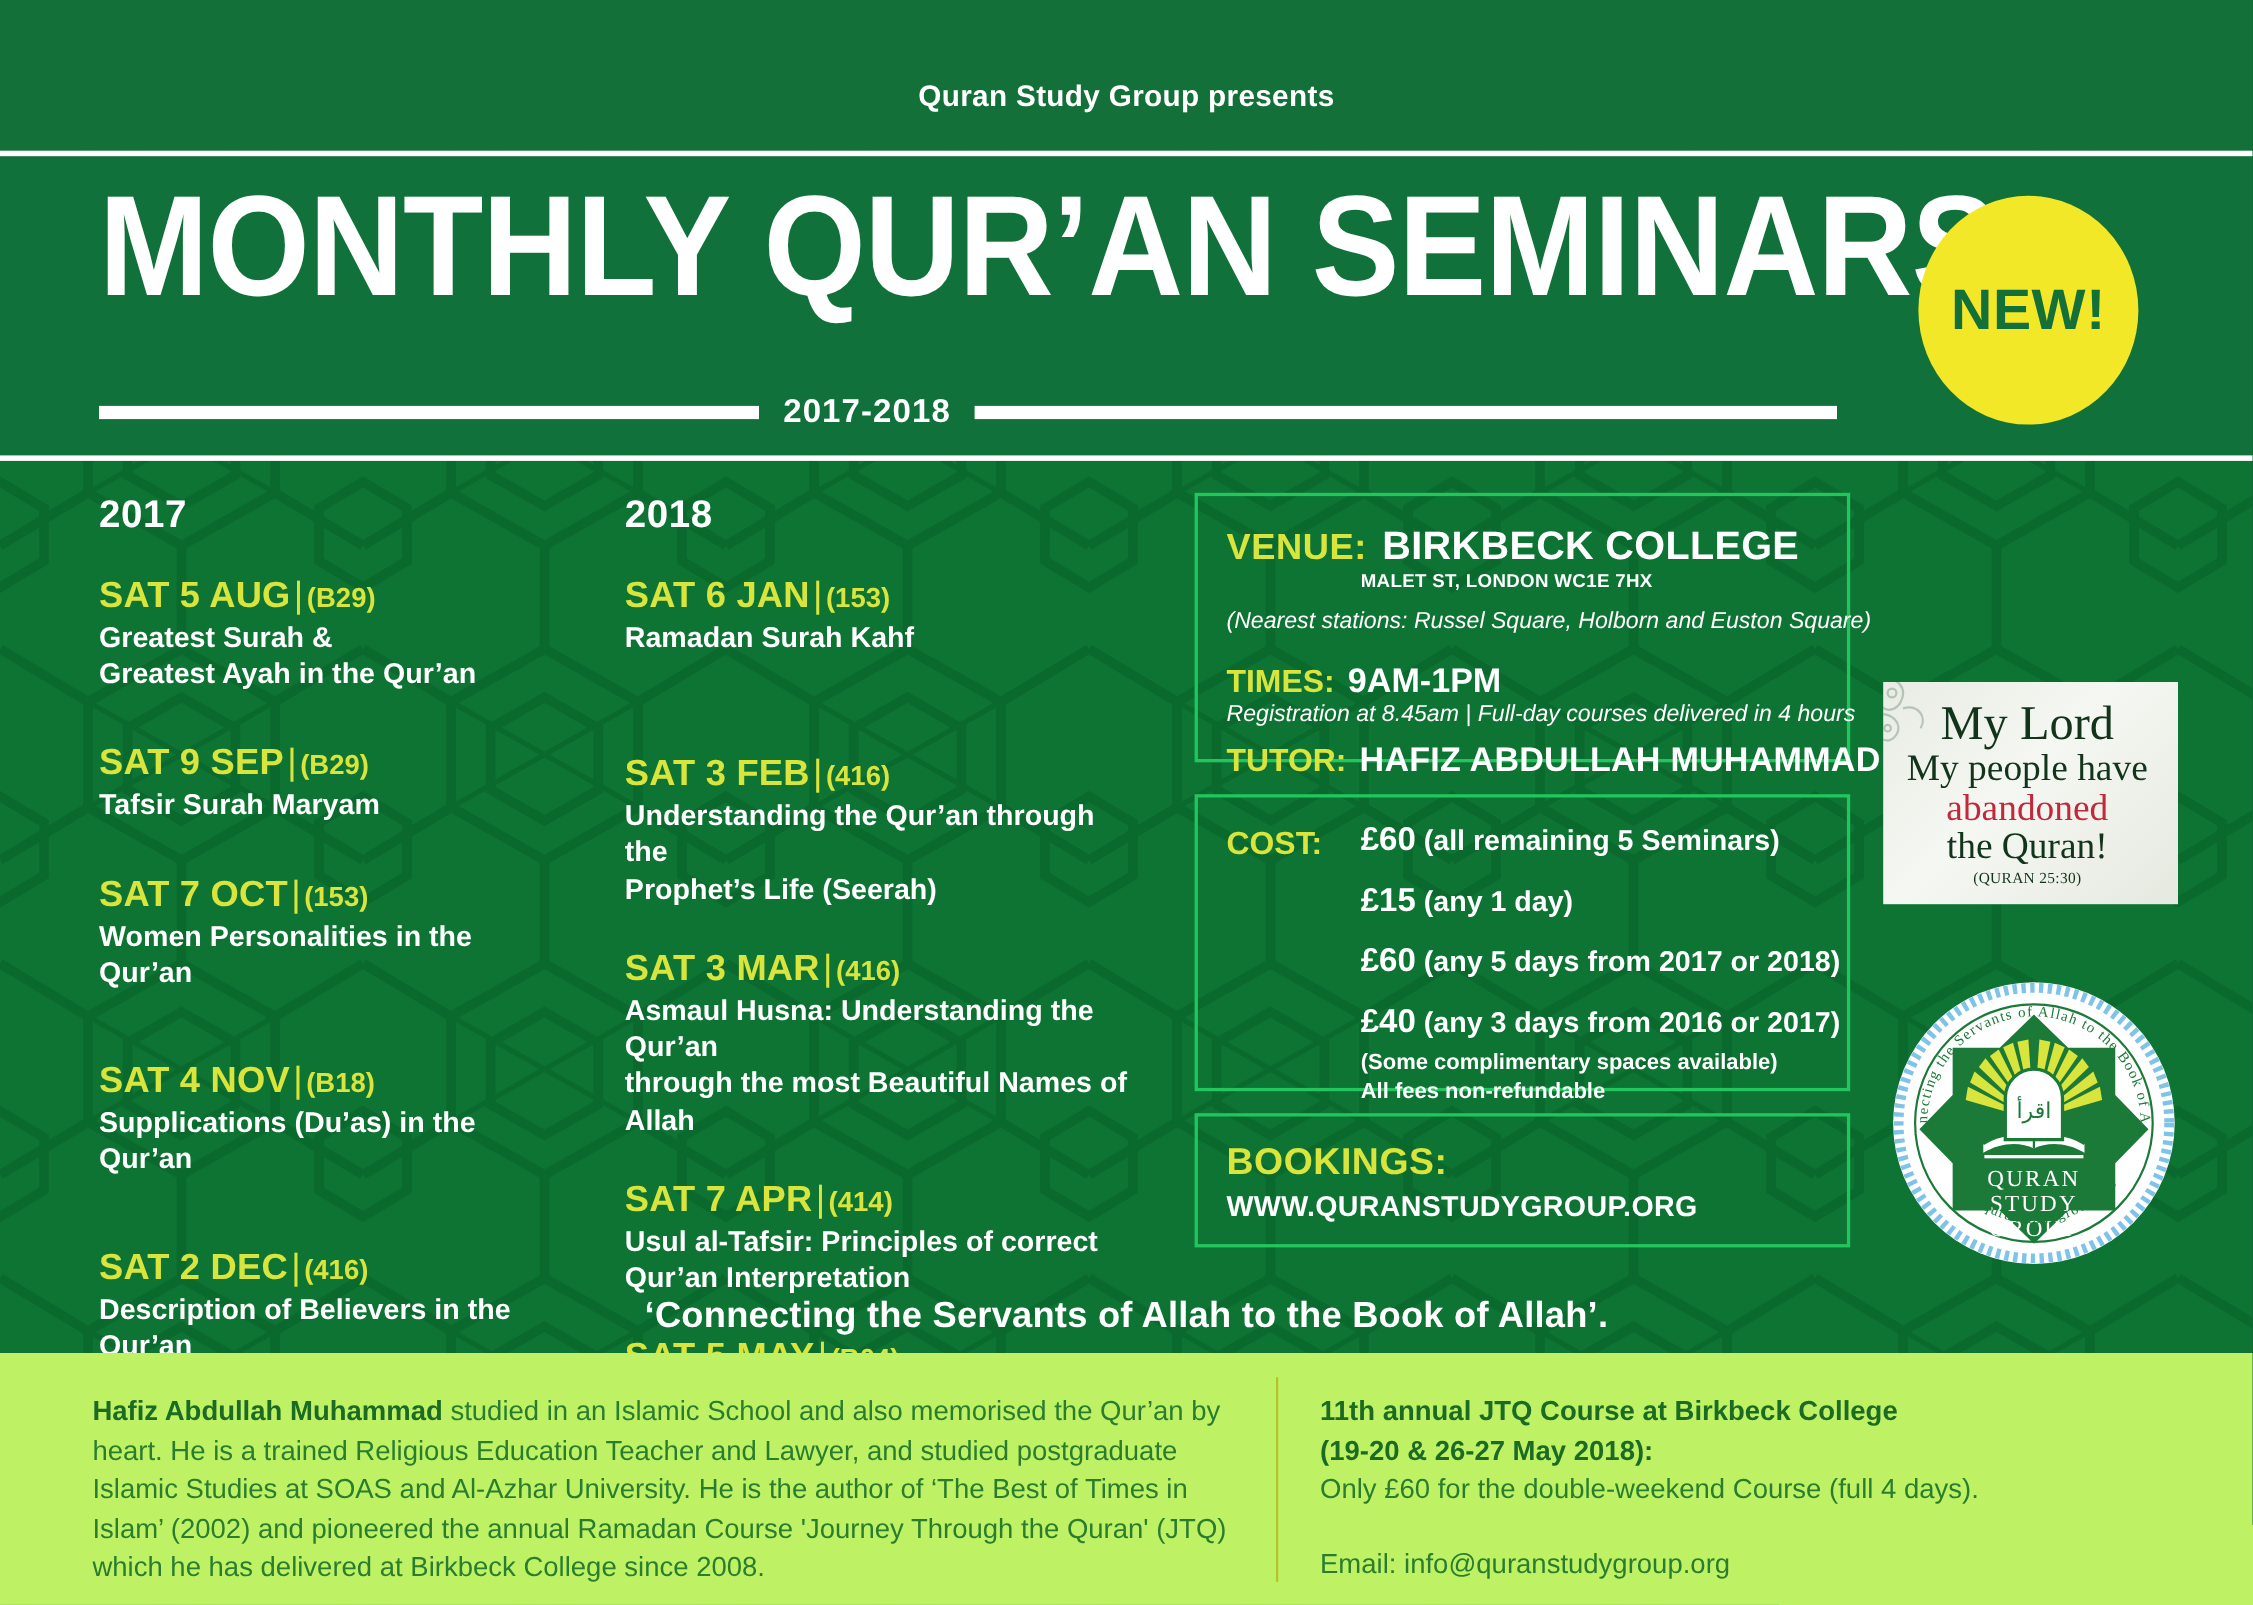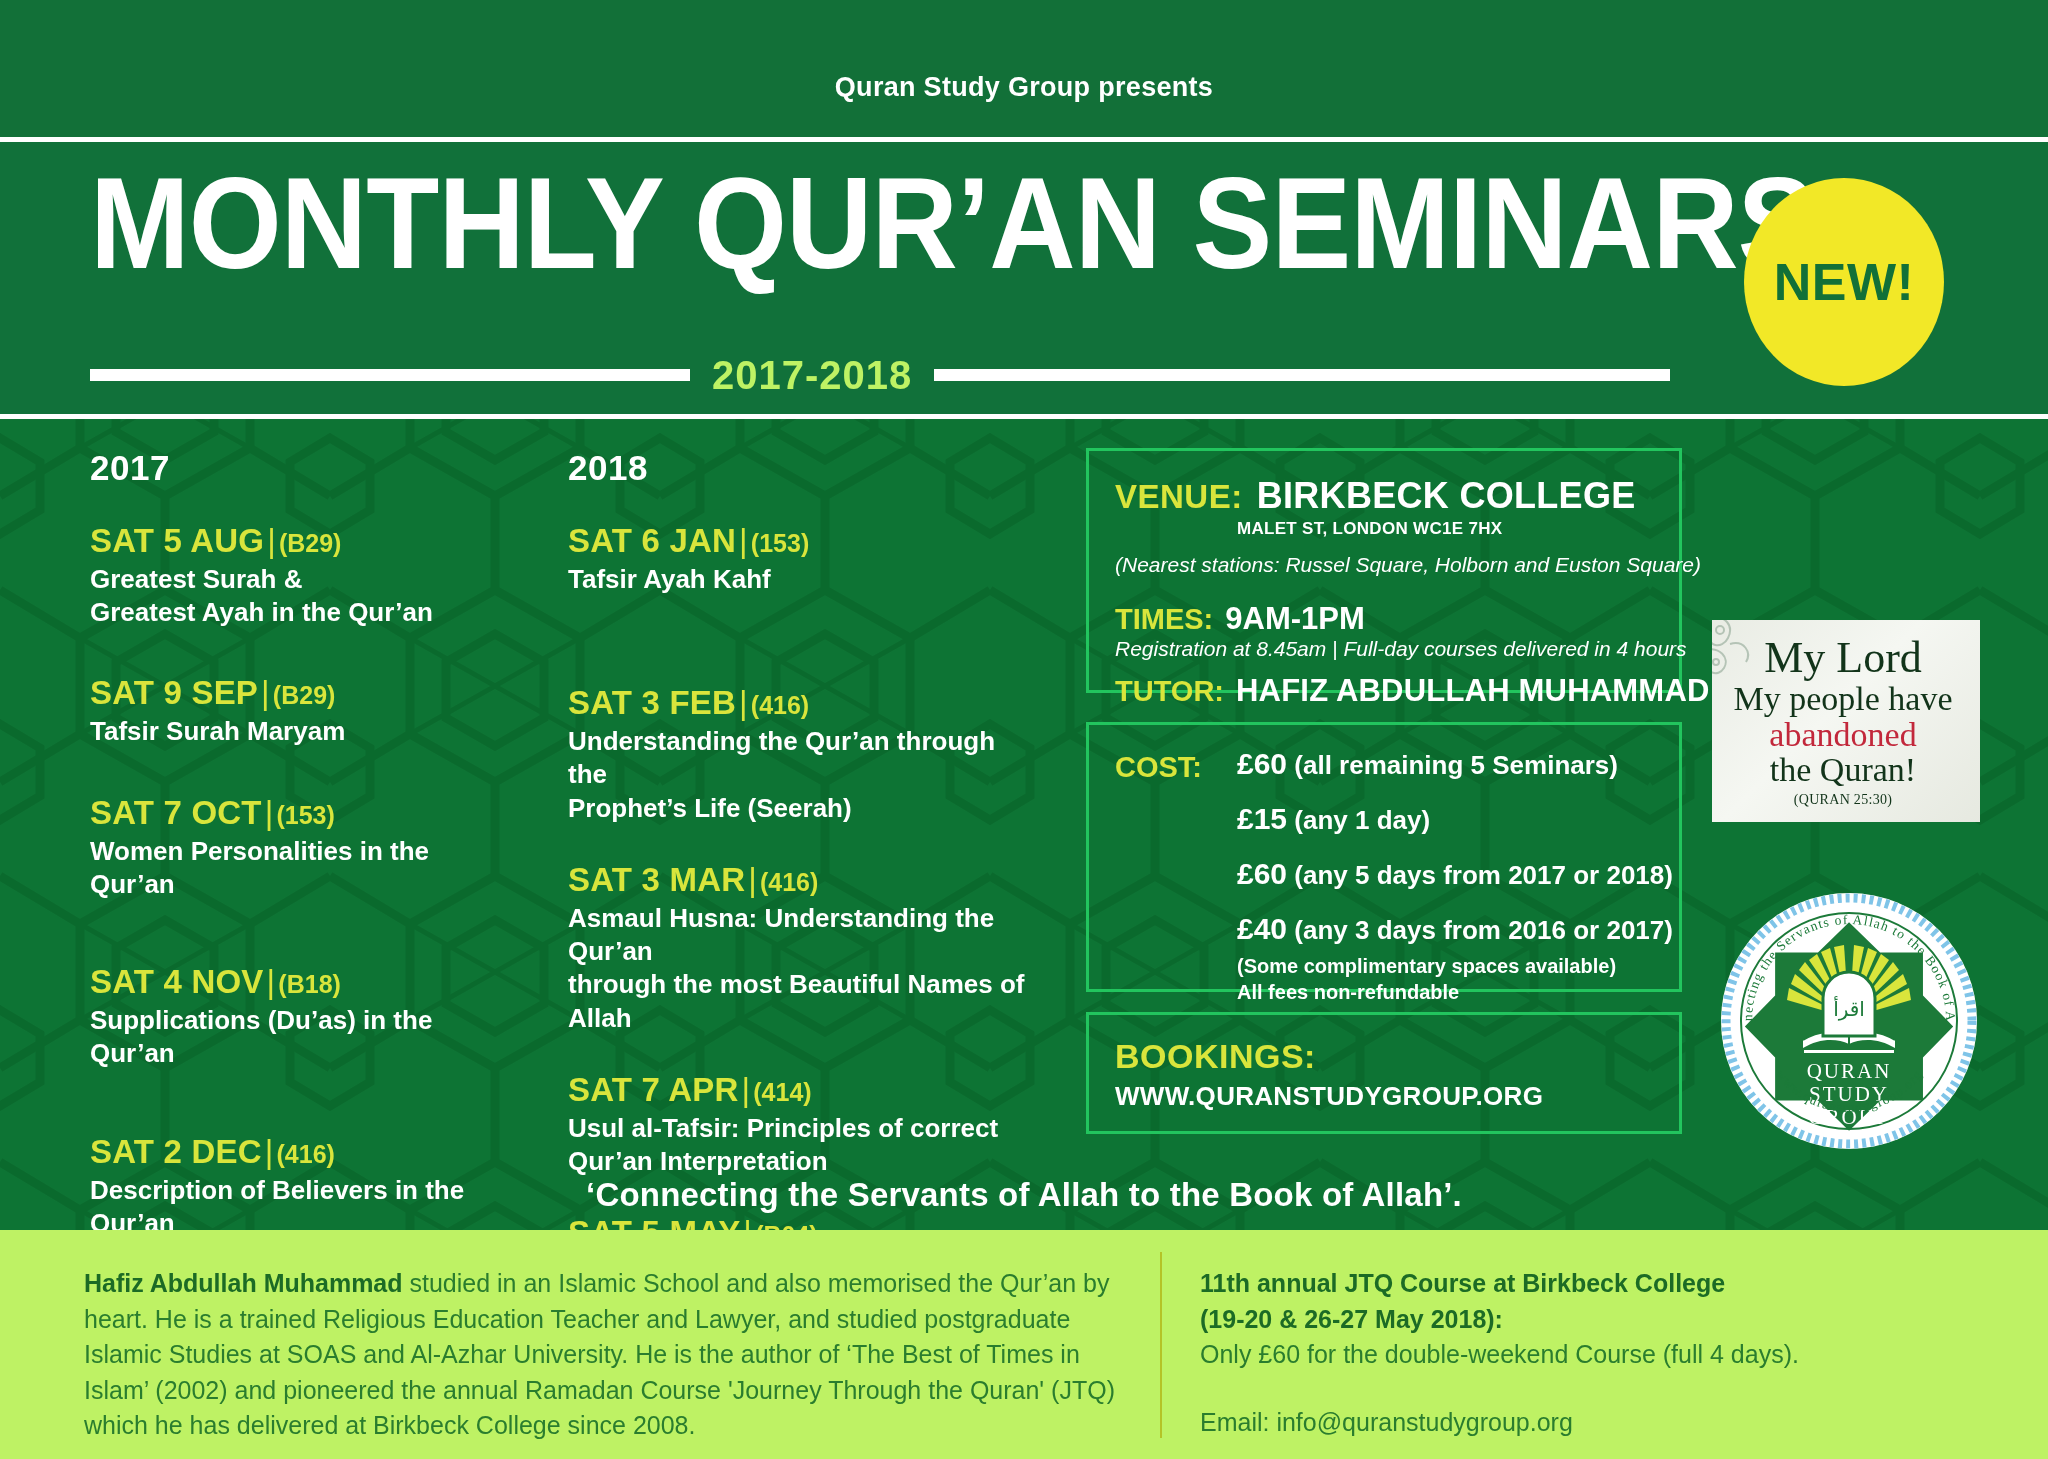--- a/index.html
+++ b/index.html
@@ -84,22 +84,22 @@
     align-items: center;
   }
   .yearline .bar {
     flex: 0 0 auto;
     height: 12px;
     background: #ffffff;
   }
   .yearline .bar.left  { width: 600px; }
   .yearline .bar.right { flex: 1 1 auto; }
   .yearline .yl {
-    color: #bef264;
-    font-size: 40px;
+    color: #ffffff;
+    font-size: 30px;
     font-weight: bold;
     letter-spacing: 1px;
     padding: 0 22px;
     white-space: nowrap;
     text-align: right;
   }
   .rule-bot {
     position: absolute;
     left: 0; top: 414px;
     width: 2048px; height: 5px;
@@ -403,21 +403,21 @@
       <div class="semtitle" style="white-space:pre-line">Description of Believers in the Qur’an</div>
     </div>
   </div>
 
   <div class="col c2018">
     <div class="colhead">2018</div>
     <div class="sem" style="margin-bottom:88px">
       <div class="semdate">
         <span>SAT 6 JAN</span><span class="pipe">|</span><span class="room">(153)</span>
       </div>
-      <div class="semtitle" style="white-space:pre-line">Tafsir Ayah Kahf</div>
+      <div class="semtitle" style="white-space:pre-line">Ramadan Surah Kahf</div>
     </div>
     <div class="sem" style="margin-bottom:36px">
       <div class="semdate">
         <span>SAT 3 FEB</span><span class="pipe">|</span><span class="room">(416)</span>
       </div>
       <div class="semtitle" style="white-space:pre-line">Understanding the Qur’an through the
 Prophet’s Life (Seerah)</div>
     </div>
     <div class="sem" style="margin-bottom:36px">
       <div class="semdate">

